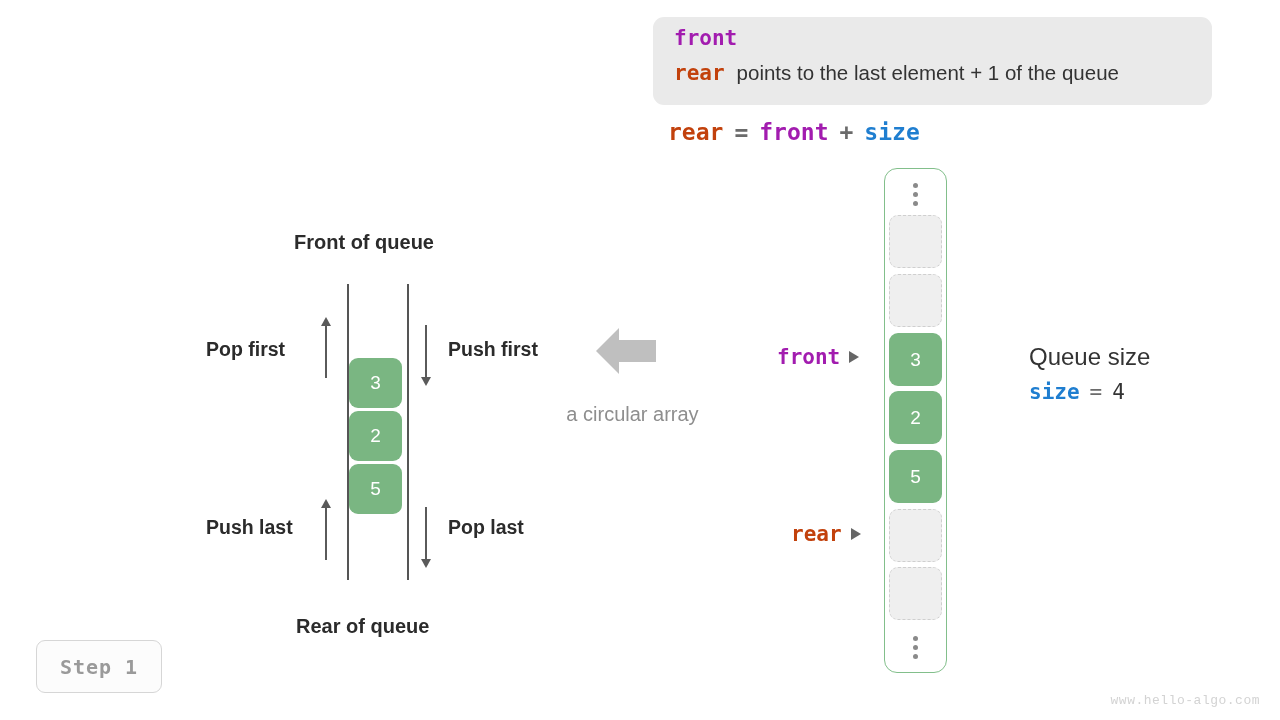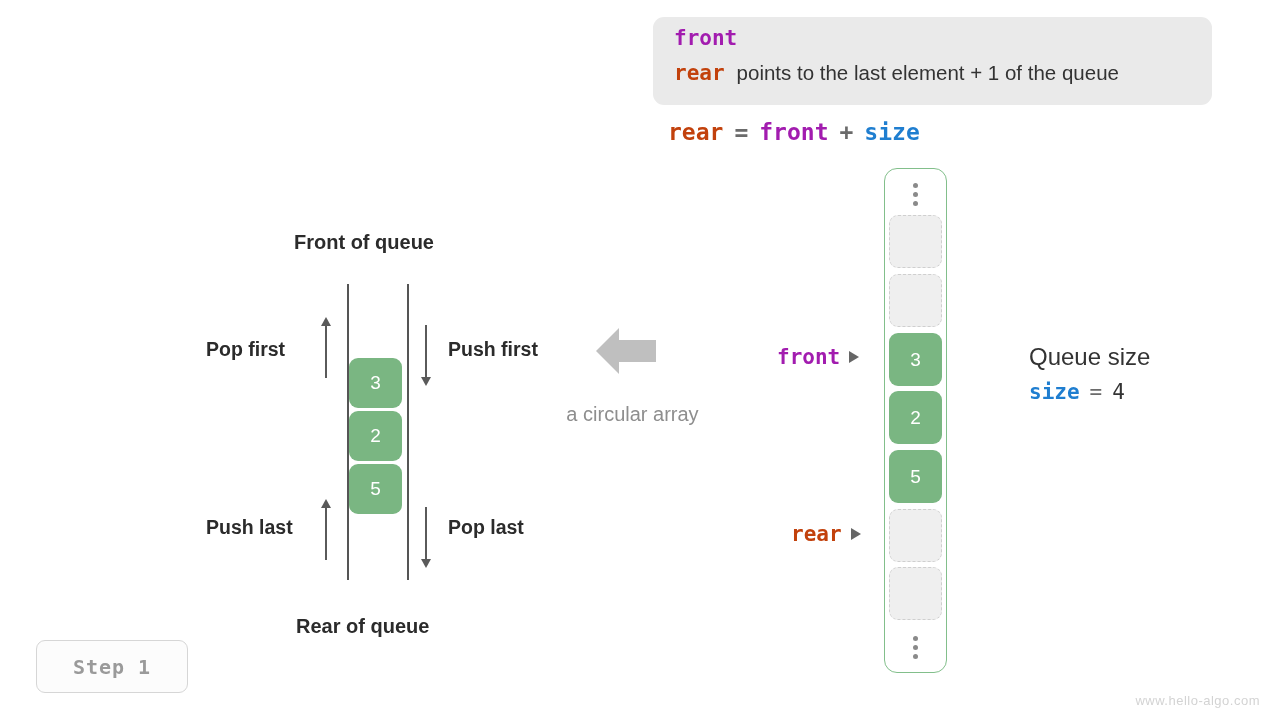--- a/index.html
+++ b/index.html
@@ -271,42 +271,42 @@
     font-family: "DejaVu Sans Mono", monospace;
     font-size: 21px;
     color: #333333;
   }
 
   
   #step-badge {
     position: absolute;
     left: 36px;
     top: 640px;
-    width: 152px;
+    width: 126px;
     height: 53px;
     border: 1.4px solid #d6d6d6;
     border-radius: 9px;
     background: #fcfcfc;
     display: flex;
     align-items: center;
     justify-content: center;
     font-family: "DejaVu Sans Mono", monospace;
     font-weight: bold;
     font-size: 20px;
     color: #9a9a9a;
     letter-spacing: 1px;
     box-sizing: border-box;
   }
 
   
   #watermark {
     position: absolute;
     right: 20px;
     bottom: 12px;
-    font-family: Liberation Sans, sans-serif;
+    font-family: Liberation Mono, monospace;
     font-size: 13px;
     color: #d3d3d3;
     letter-spacing: 0.5px;
   }
 </style>
 </head>
 <body>
 
 <div id="canvas">
 

